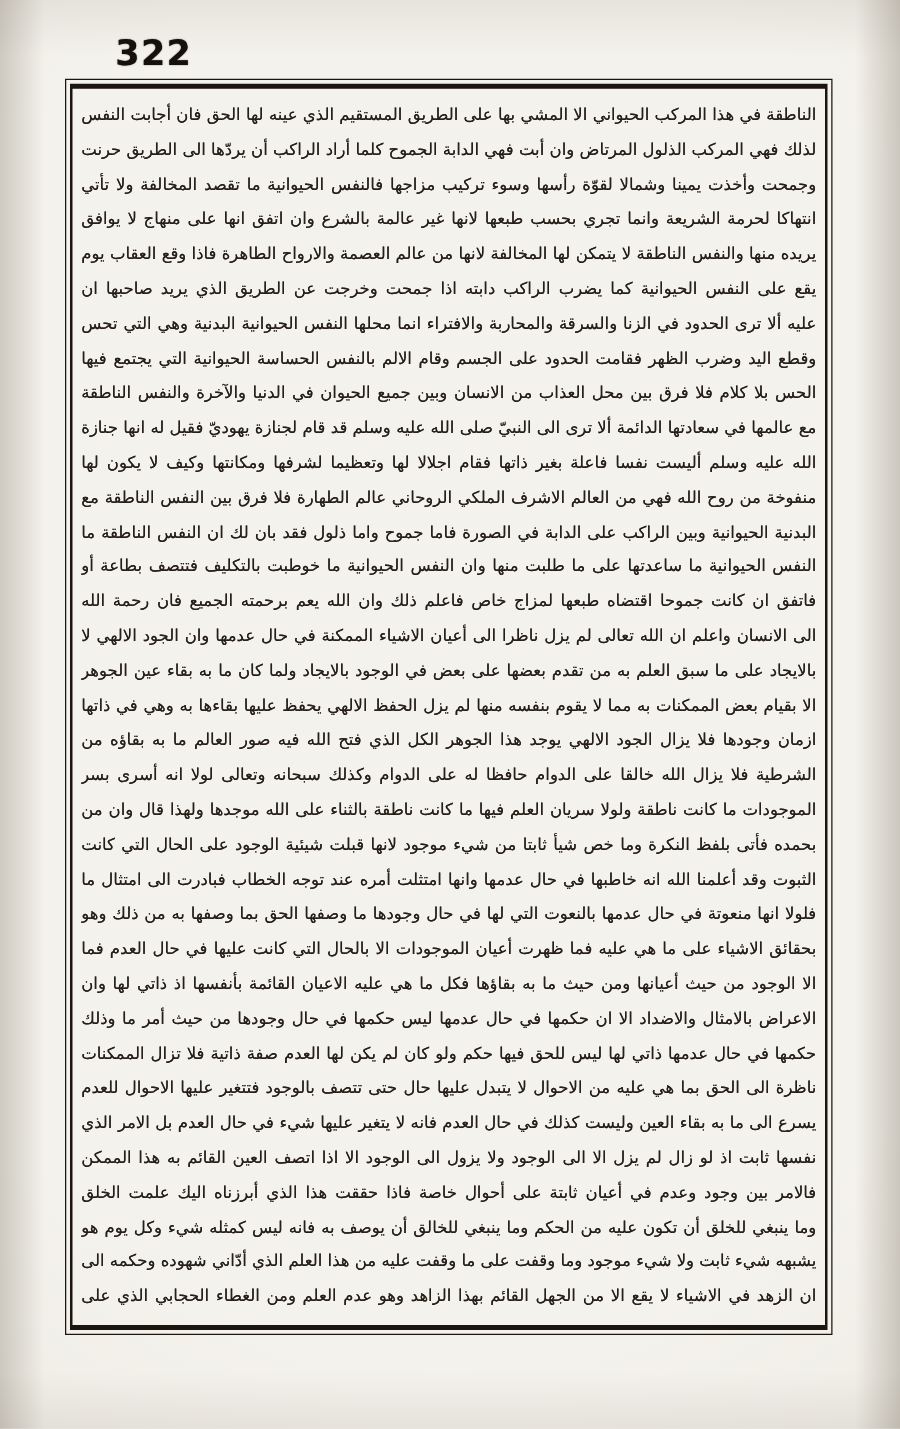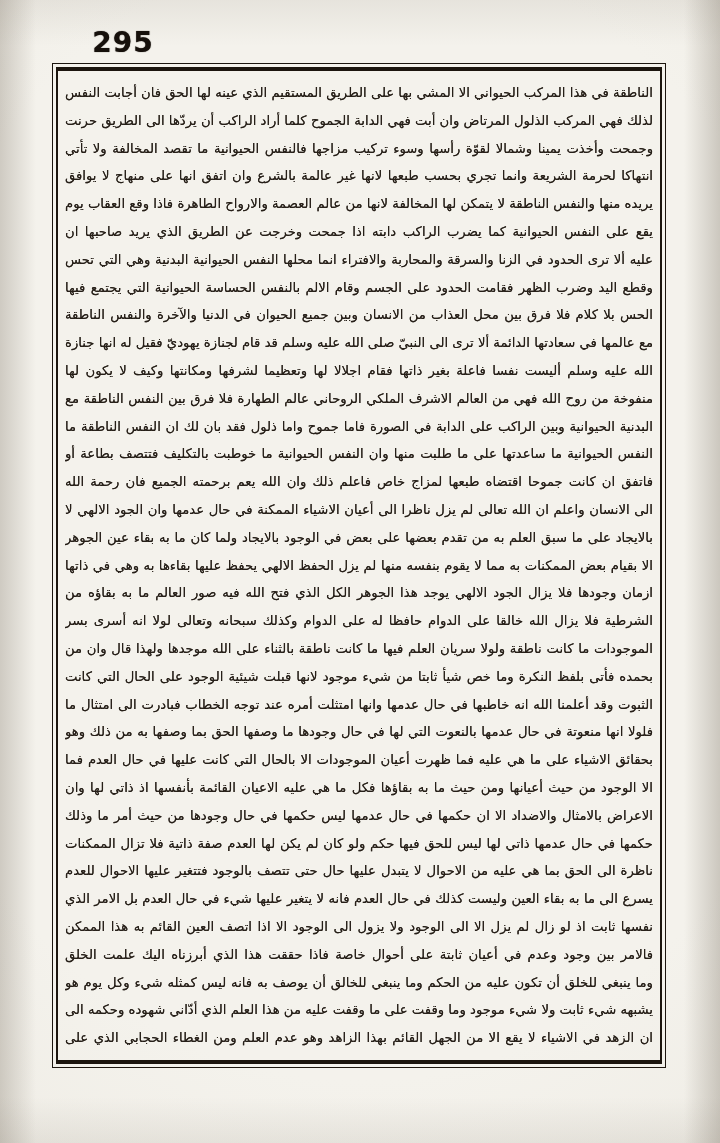--- a/index.html
+++ b/index.html
@@ -59,21 +59,21 @@
     text-align:justify;
     text-align-last:justify;
     overflow:hidden;
     text-shadow:0 0 0.5px rgba(38,31,24,0.85);
   }
 </style>
 </head>
 <body>
 
 <div class="scan">
-  <div class="pagenum">295</div>
+  <div class="pagenum">322</div>
 
   <div class="frame-outer">
     <div class="frame-inner">
       <div class="textblock">
           <div class="line">الناطقة في هذا المركب الحيواني الا المشي بها على الطريق المستقيم الذي عينه لها الحق فان أجابت النفس الحيوانية</div>
           <div class="line">لذلك فهي المركب الذلول المرتاض وان أبت فهي الدابة الجموح كلما أراد الراكب أن يردّها الى الطريق حرنت عليه</div>
           <div class="line">وجمحت وأخذت يمينا وشمالا لقوّة رأسها وسوء تركيب مزاجها فالنفس الحيوانية ما تقصد المخالفة ولا تأتي المعصية</div>
           <div class="line">انتهاكا لحرمة الشريعة وانما تجري بحسب طبعها لانها غير عالمة بالشرع وان اتفق انها على منهاج لا يوافق راكبها على ما</div>
           <div class="line">يريده منها والنفس الناطقة لا يتمكن لها المخالفة لانها من عالم العصمة والارواح الطاهرة فاذا وقع العقاب يوم القيامة فانما</div>
           <div class="line">يقع على النفس الحيوانية كما يضرب الراكب دابته اذا جمحت وخرجت عن الطريق الذي يريد صاحبها ان يمشي بها</div>

